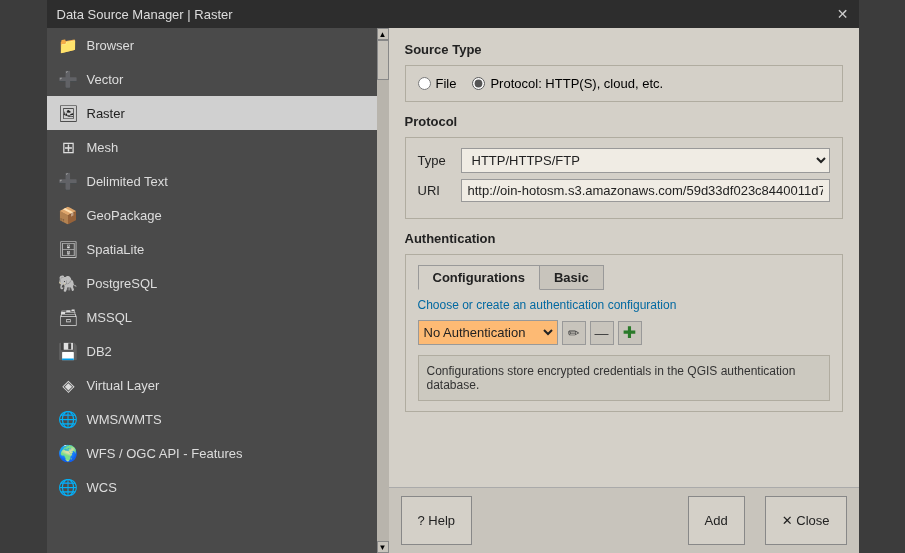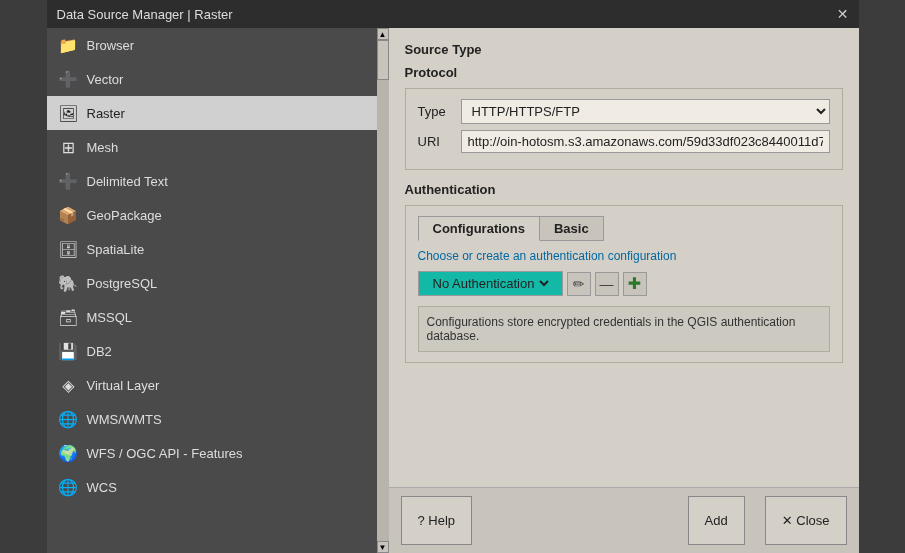--- a/index.html
+++ b/index.html
@@ -181,22 +181,22 @@
       color: #0369a1;
       margin-bottom: 8px;
     }
     .auth-controls {
       display: flex;
       align-items: center;
       gap: 4px;
       margin-bottom: 10px;
     }
     .auth-dropdown {
-      padding: 3px 10px;
-      background: #14b8a6;
+      padding: 3px 1px;
+      background: #fdba74;
       border: 1px solid #999;
       font-size: 13px;
       color: #222;
       cursor: pointer;
       display: flex;
       align-items: center;
       gap: 4px;
       min-width: 140px;
     }
     .auth-dropdown select {
@@ -363,20 +363,32 @@
       <div class="scroll-track">
         <div class="scroll-thumb"></div>
       </div>
       <div class="scroll-arrow">▼</div>
     </div>
 
     <div class="content-panel">
       <div class="content-scroll">
 
         <div class="section-label">Source Type</div>
+        <div class="section-box">
+          <div class="source-type-row">
+            <label class="radio-option">
+              <input type="radio" name="source-type" style="">
+              <span>File</span>
+            </label>
+            <label class="radio-option">
+              <input type="radio" name="source-type" checked="" style="">
+              <span>Protocol: HTTP(S), cloud, etc.</span>
+            </label>
+          </div>
+        </div>
 
         <div class="section-label">Protocol</div>
         <div class="section-box">
           <div class="field-row">
             <span class="field-label">Type</span>
             <select class="field-select">
               <option>HTTP/HTTPS/FTP</option>
             </select>
           </div>
           <div class="field-row">

